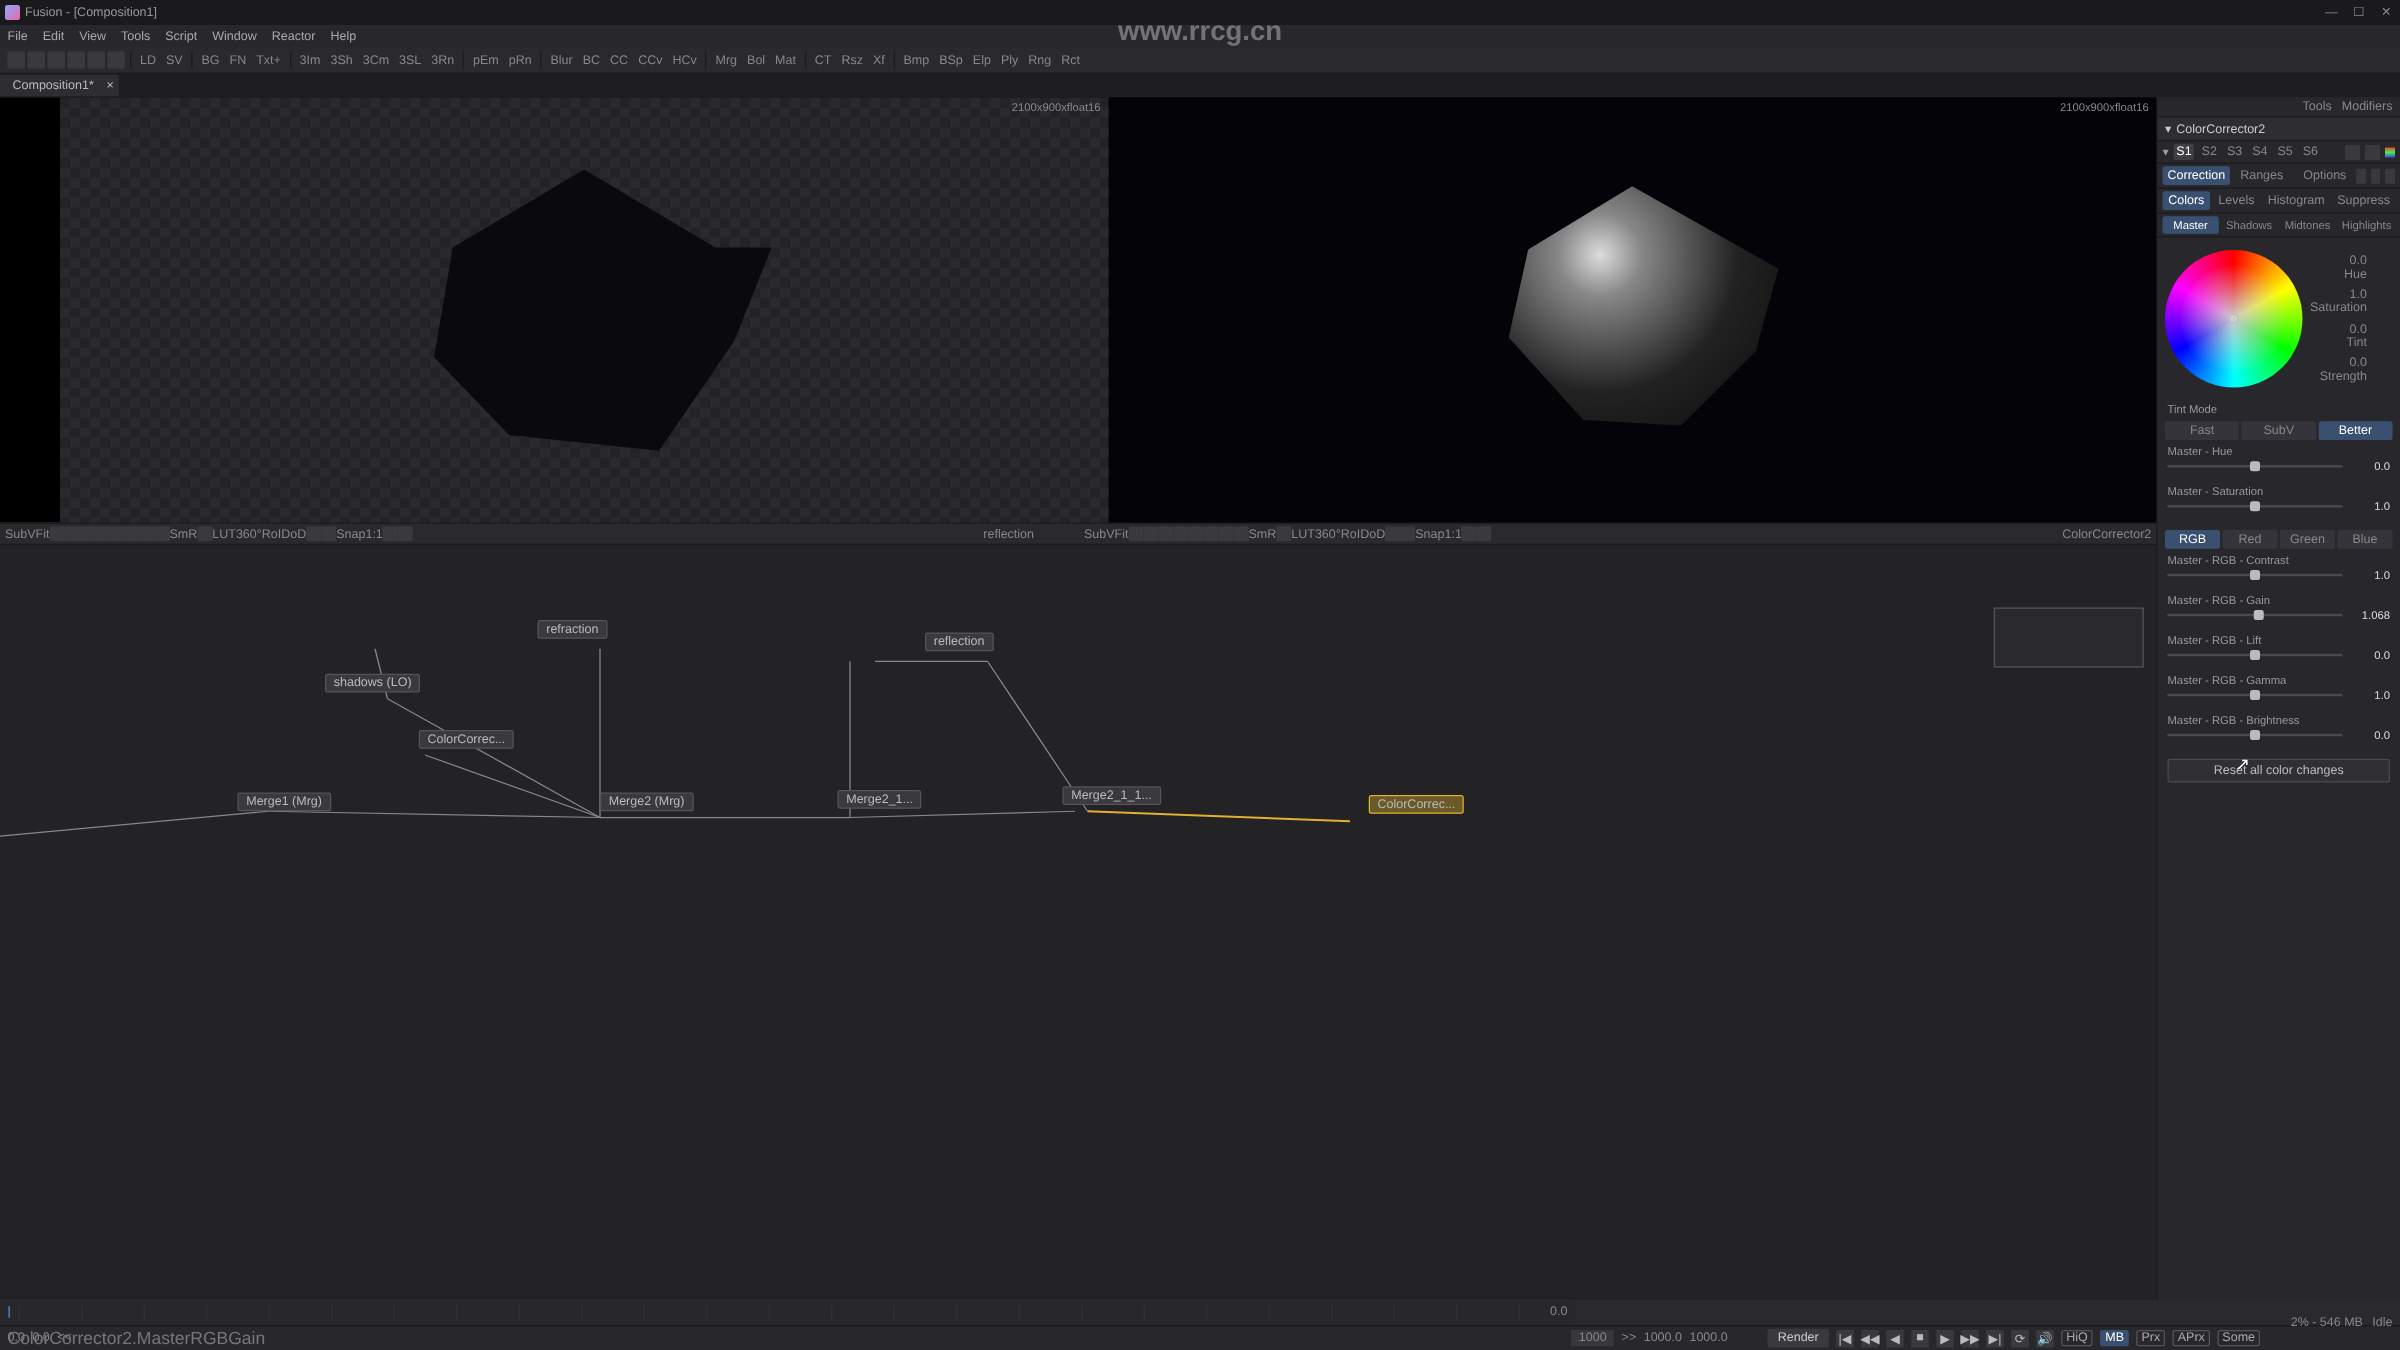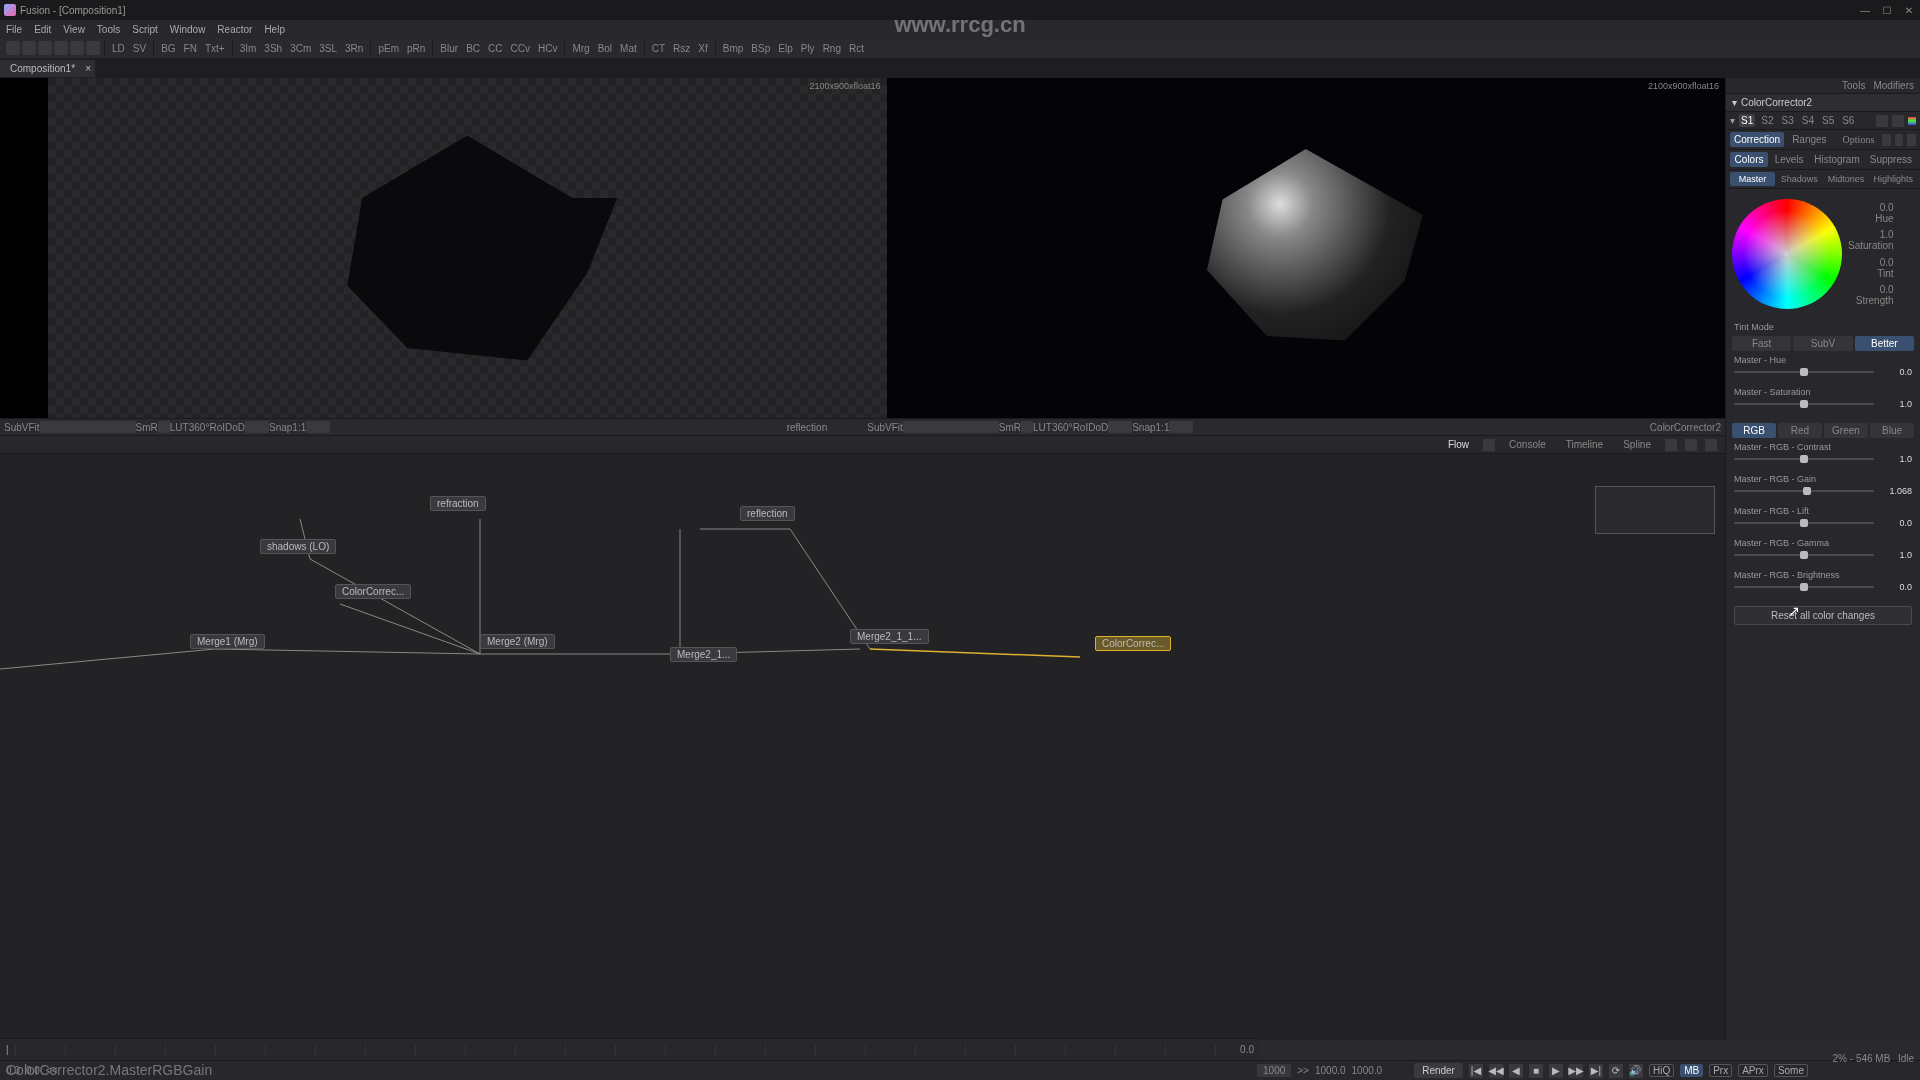--- a/index.html
+++ b/index.html
@@ -259,51 +259,41 @@
       <span class="vt-icon"></span>
       <span class="vt-item">Snap</span>
       <span class="vt-item">1:1</span>
       <span class="vt-icon"></span>
       <span class="vt-icon"></span>
       <span class="vt-spacer"></span>
       <span class="vt-item">ColorCorrector2</span>
     </div>
 
     <div class="flow-wrap">
-      <div class="flow-tabs">
-        <span class="flow-tab active">Flow</span>
-        <span class="vt-icon"></span>
-        <span class="flow-tab">Console</span>
-        <span class="flow-tab">Timeline</span>
-        <span class="flow-tab">Spline</span>
-        <span class="vt-icon"></span>
-        <span class="vt-icon"></span>
-        <span class="vt-icon"></span>
-      </div>
       <svg class="flow-svg">
         <line x1="0" y1="215" x2="215" y2="195" stroke="#888" stroke-width="1"></line>
         <line x1="215" y1="195" x2="480" y2="200" stroke="#888" stroke-width="1"></line>
         <line x1="310" y1="105" x2="300" y2="65" stroke="#888" stroke-width="1"></line>
         <line x1="310" y1="105" x2="480" y2="200" stroke="#888" stroke-width="1"></line>
         <line x1="340" y1="150" x2="480" y2="200" stroke="#888" stroke-width="1"></line>
         <line x1="480" y1="65" x2="480" y2="200" stroke="#888" stroke-width="1"></line>
         <line x1="480" y1="200" x2="680" y2="200" stroke="#888" stroke-width="1"></line>
         <line x1="680" y1="200" x2="680" y2="75" stroke="#888" stroke-width="1"></line>
         <line x1="700" y1="75" x2="790" y2="75" stroke="#888" stroke-width="1"></line>
         <line x1="680" y1="200" x2="860" y2="195" stroke="#888" stroke-width="1"></line>
         <line x1="870" y1="195" x2="1080" y2="203" stroke="#e0b030" stroke-width="1.5"></line>
         <line x1="790" y1="75" x2="870" y2="195" stroke="#888" stroke-width="1"></line>
       </svg>
       <div class="node" style="left:430px;top:60px;"><span>refraction</span></div>
       <div class="node" style="left:740px;top:70px;"><span>reflection</span></div>
       <div class="node" style="left:260px;top:103px;"><span>shadows (LO)</span></div>
       <div class="node" style="left:335px;top:148px;"><span>ColorCorrec...</span></div>
       <div class="node" style="left:190px;top:198px;"><span>Merge1 (Mrg)</span></div>
       <div class="node" style="left:480px;top:198px;"><span>Merge2 (Mrg)</span></div>
-      <div class="node" style="left:670px;top:211px;"><span>Merge2_1...</span></div>
+      <div class="node" style="left:670px;top:196px;"><span>Merge2_1...</span></div>
       <div class="node" style="left:850px;top:193px;"><span>Merge2_1_1...</span></div>
       <div class="node selected" style="left:1095px;top:200px;"><span>ColorCorrec...</span></div>
       <div class="flow-minimap"></div>
     </div>
   </div>
 
   <div class="inspector">
     <div class="insp-header">
       <span class="insp-htab">Tools</span>
       <span class="insp-htab">Modifiers</span>
@@ -322,21 +312,21 @@
       <span class="insp-tab">S6</span>
       <span style="flex:1"></span>
       <span class="vt-icon"></span>
       <span class="vt-icon"></span>
       <span style="width:8px;height:8px;background:linear-gradient(#e44,#4e4,#44e);"></span>
     </div>
     <div class="insp-tabs" style="font-size:9px;">
       <span class="insp-ctab active" style="flex:0 0 auto;">Correction</span>
       <span class="insp-ctab" style="flex:0 0 auto;background:none;">Ranges</span>
       <span style="flex:1"></span>
-      <span class="insp-ctab" style="flex:0 0 auto;background:none;font-family:Liberation Serif, serif;">Options</span>
+      <span class="insp-ctab" style="flex:0 0 auto;background:none;">Options</span>
       <span class="vt-icon"></span>
       <span class="vt-icon"></span>
       <span class="vt-icon"></span>
     </div>
     <div class="insp-ctabs">
       <span class="insp-ctab active">Colors</span>
       <span class="insp-ctab">Levels</span>
       <span class="insp-ctab">Histogram</span>
       <span class="insp-ctab">Suppress</span>
     </div>

